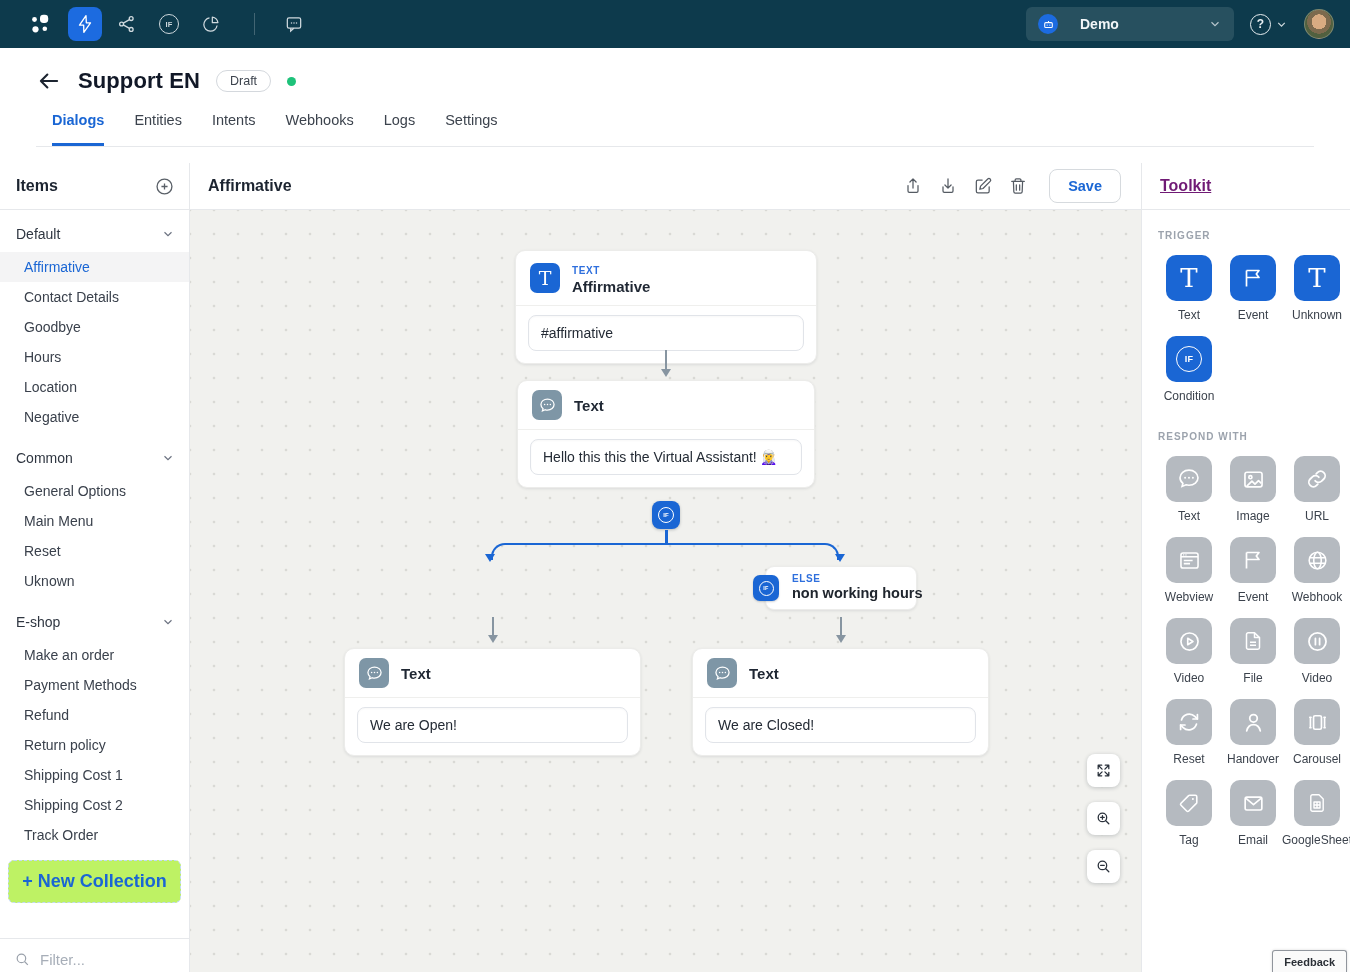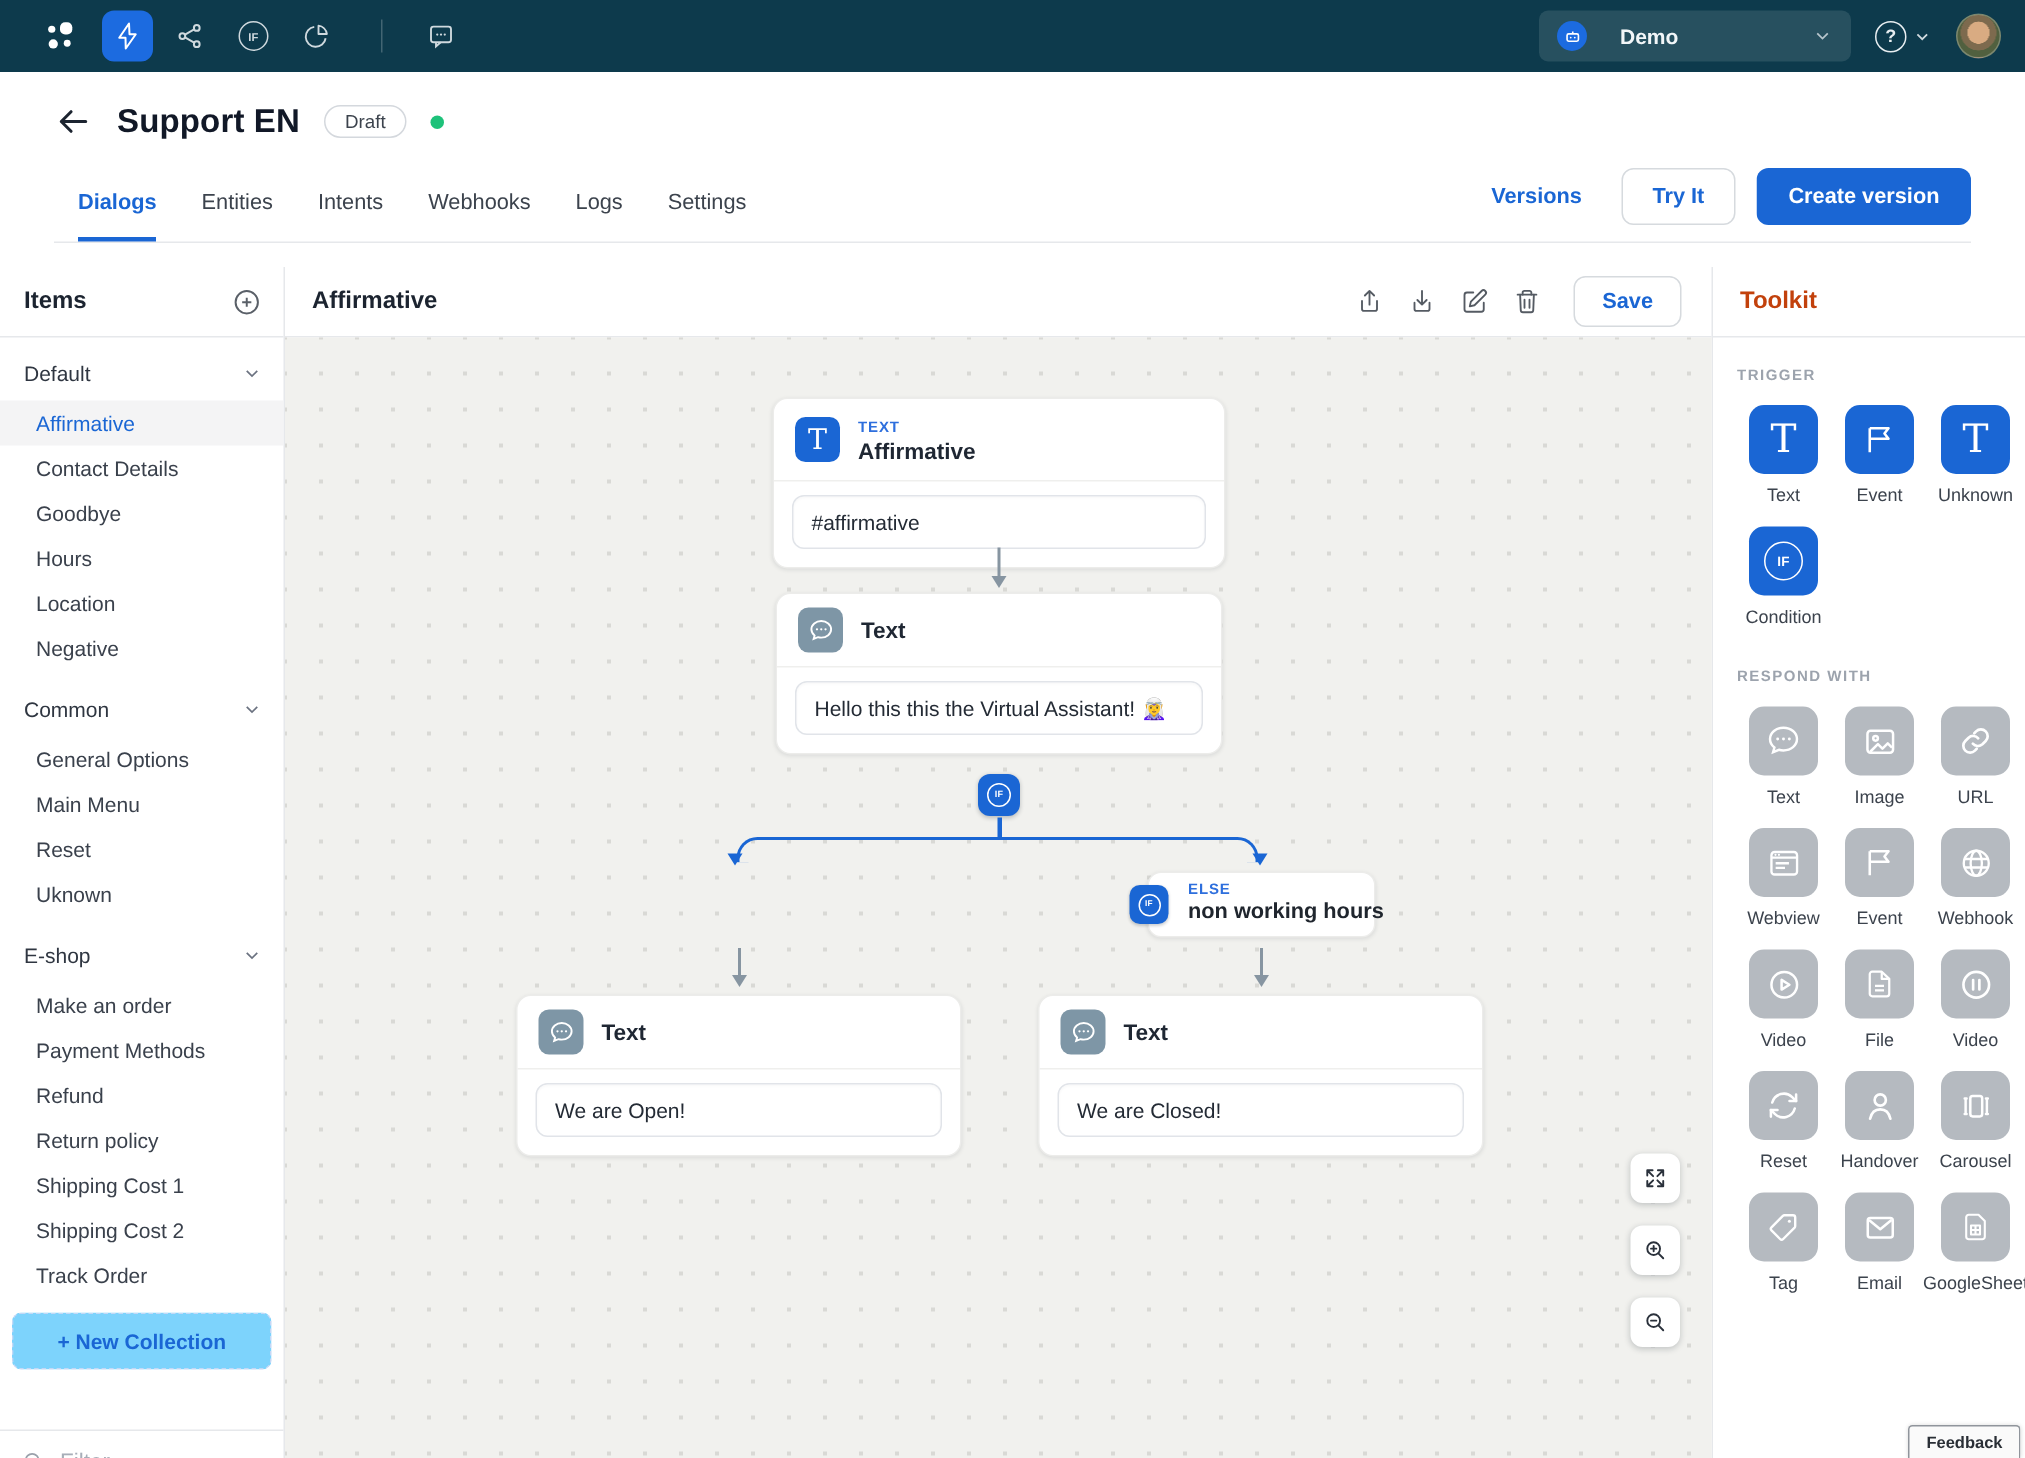--- a/index.html
+++ b/index.html
@@ -46,21 +46,21 @@
   .sidebar { width:190px; border-right:1px solid #e6e8eb; display:flex; flex-direction:column; }
   .side-head { height:47px; border-bottom:1px solid #e6e8eb; display:flex; align-items:center; padding:0 14px 0 16px; }
   .side-head-title { font-size:16px; font-weight:700; color:#1c2430; }
   .plus-btn { margin-left:auto; color:#5a6068; cursor:pointer; }
   .side-list { padding:6px 0; overflow:hidden; }
   .section-head { display:flex; align-items:center; padding:10px 14px 10px 16px; font-size:14px; color:#2f3641; cursor:pointer; }
   .section-head .chev { margin-left:auto; color:#6b7280; }
   .side-item { padding:7px 10px 7px 24px; font-size:14px; color:#3a414c; cursor:pointer; }
   .side-item.selected { background:#f4f4f5; color:#1a66d4; font-weight:500; }
   .section-gap { height:8px; }
-  .new-collection { margin:10px 8px 0; background:#7dd3fc; border:1px dashed #c3d8f6; border-radius:6px; padding:10px 0; text-align:center; font-size:14px; font-weight:700; color:#1a66d4; cursor:pointer; }
+  .new-collection { margin:10px 8px 0; background:#bef264; border:1px dashed #c3d8f6; border-radius:6px; padding:10px 0; text-align:center; font-size:18px; font-weight:700; color:#1a66d4; cursor:pointer; }
   .filter-bar { margin-top:auto; border-top:1px solid #e6e8eb; display:flex; align-items:center; gap:9px; padding:12px 14px; color:#9aa1ab; }
   .filter-input { border:none; outline:none; font-size:15px; color:#3a414c; width:120px; font-family:inherit; background:transparent; }
   .filter-input::placeholder { color:#a7aeb8; }
 
   
   .canvas-col { flex:1; display:flex; flex-direction:column; min-width:0; }
   .canvas-head { height:47px; border-bottom:1px solid #e6e8eb; display:flex; align-items:center; padding:0 20px 0 18px; background:#fff; }
   .canvas-title { font-size:16px; font-weight:700; color:#1c2430; }
   .canvas-tools { margin-left:auto; display:flex; align-items:center; gap:15px; color:#555b63; }
   .tool-ic { cursor:pointer; }
@@ -90,21 +90,21 @@
   .connector-n { position:absolute; border:2.5px solid #1a66d4; border-bottom:none; border-radius:14px 14px 0 0; }
   .connector-n::before, .connector-n::after { content:""; position:absolute; bottom:-7px; border:5.5px solid transparent; border-top:8px solid #1a66d4; }
   .connector-n::before { left:-8px; }
   .connector-n::after { right:-8px; }
   .connector-stub { position:absolute; width:2.5px; background:#1a66d4; }
 
   .zoom-btn { position:absolute; width:33px; height:33px; background:#fff; border-radius:8px; box-shadow:0 1px 4px rgba(20,30,40,.22); display:flex; align-items:center; justify-content:center; color:#2a313b; cursor:pointer; }
 
   
   .toolkit { width:209px; border-left:1px solid #e6e8eb; display:flex; flex-direction:column; }
-  .toolkit-head { height:47px; border-bottom:1px solid #e6e8eb; display:flex; align-items:center; padding:0 18px; font-size:16px; font-weight:700; color:#c2410c; }
+  .toolkit-head { height:47px; border-bottom:1px solid #e6e8eb; display:flex; align-items:center; padding:0 18px; font-size:16px; font-weight:700; color:#701a75;text-decoration:underline; }
   .toolkit-body { padding:20px 0 0 15px; overflow:hidden; }
   .tk-section { font-size:10px; font-weight:700; letter-spacing:1px; color:#9ca3ad; margin:0 0 14px 1px; }
   .tk-grid { display:flex; flex-wrap:wrap; width:194px; margin-bottom:14px; }
   .tk-cell { width:64px; margin-bottom:14px; display:flex; flex-direction:column; align-items:center; cursor:grab; }
   .tk-ic { width:46px; height:46px; border-radius:10px; display:flex; align-items:center; justify-content:center; color:#fff; }
   .tk-ic.blue { background:#1a66d4; }
   .tk-ic.gray { background:#b5bac0; }
   .tk-label { margin-top:7px; font-size:12px; color:#3c434d; white-space:nowrap; }
 
   .feedback-btn { position:fixed; right:3px; bottom:0; background:#fafafa; border:1px solid #90959c; border-bottom:none; border-radius:3px 3px 0 0; font-size:11px; font-weight:700; color:#2a2f36; padding:5px 11px 4px; cursor:pointer; font-family:inherit; box-shadow:0 0 3px rgba(0,0,0,.15); }
@@ -193,25 +193,20 @@
     <span class="badge">Draft</span>
     <span class="dot-green" style="background:#1ec27a;"></span>
   </div>
   <div class="tabs-row">
     <span class="tab active">Dialogs</span>
     <span class="tab">Entities</span>
     <span class="tab">Intents</span>
     <span class="tab">Webhooks</span>
     <span class="tab">Logs</span>
     <span class="tab">Settings</span>
-    <div class="head-actions">
-      <span class="link-btn">Versions</span>
-      <button class="btn ghost">Try It</button>
-      <button class="btn primary">Create version</button>
-    </div>
   </div>
 </header>
 
 <div class="content">
 
   <aside class="sidebar">
     <div class="side-head">
       <span class="side-head-title">Items</span>
       <span class="plus-btn">
         <svg width="21" height="21" viewBox="0 0 24 24" fill="none" stroke="currentColor" stroke-width="1.5">

